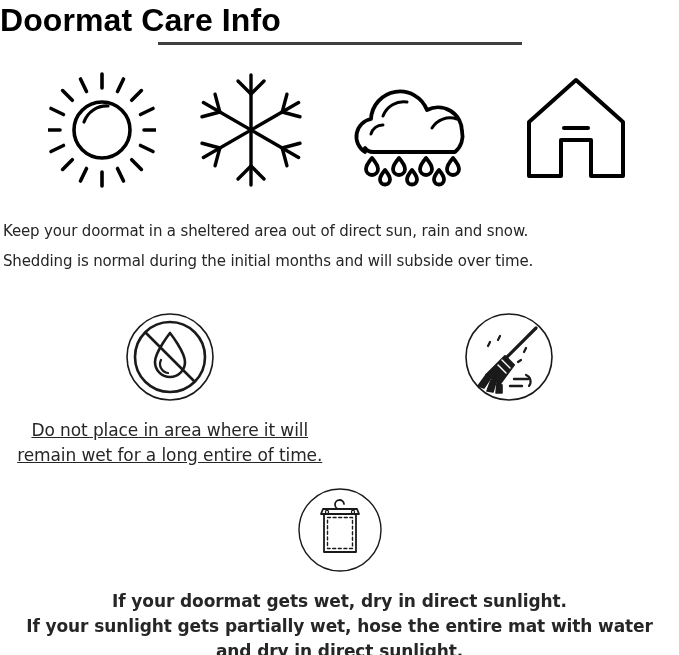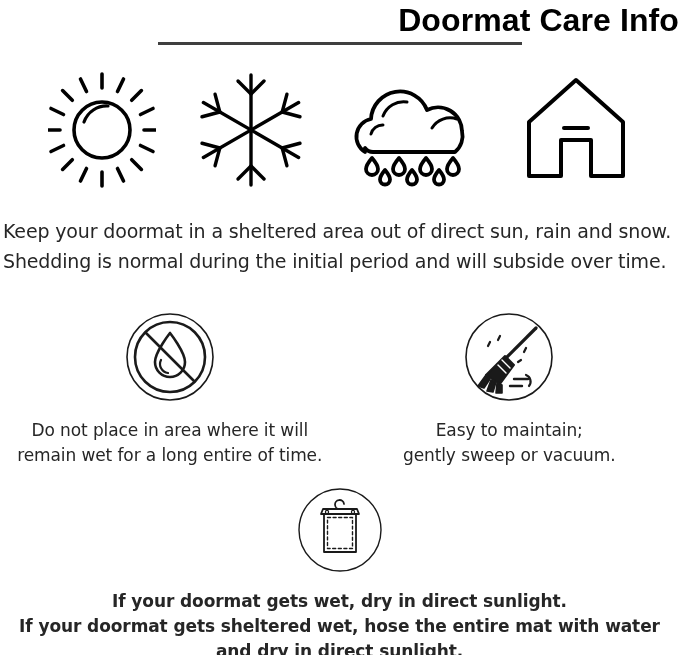--- a/index.html
+++ b/index.html
@@ -20,21 +20,21 @@
     width: 679px;
     height: 655px;
   }
 
   
   .title-block {
     position: absolute;
     top: 0px;
     left: 0;
     width: 679px;
-    text-align: right;
+    text-align: left;
   }
   .title {
     font-family: "Liberation Sans", sans-serif;
     font-weight: bold;
     font-size: 32px;
     letter-spacing: 0.1px;
     color: #000000;
     line-height: 36px;
     padding-top: 2px;
     margin: 0;
@@ -60,21 +60,21 @@
     box-sizing: border-box;
   }
   .weather-icon { display: block; }
 
   
   .intro {
     position: absolute;
     top: 216px;
     left: 3px;
     width: 676px;
-    font-size: 19px;
+    font-size: 15px;
     line-height: 30px;
     color: #262626;
     letter-spacing: -0.15px;
     font-family: "DejaVu Sans", sans-serif;
   }
   .intro .line { white-space: nowrap; display: block; }
 
   
   .mid-row {
     position: absolute;
@@ -92,21 +92,21 @@
   .card-icon { display: block; }
   .card-caption {
     margin-top: 12px;
     text-align: center;
     font-size: 17px;
     line-height: 25px;
     color: #262626;
     letter-spacing: -0.1px;
     font-family: "DejaVu Sans", sans-serif;
   }
-  .card-caption .line { white-space: nowrap; display: block; }
+  .card-caption .line { white-space: nowrap; display: block; text-decoration: underline; }
 
   
   .bottom-block {
     position: absolute;
     top: 487px;
     left: 0;
     width: 679px;
     display: flex;
     flex-direction: column;
     align-items: center;
@@ -235,21 +235,21 @@
       <svg width="110" height="116" viewBox="0 0 110 116" fill="none" stroke="#000" stroke-width="4" stroke-linecap="round" stroke-linejoin="round">
         <path d="M8 104 V50 L55 8 L102 50 V104 H70 V68 H40 V104 Z"></path>
         <line x1="43" y1="56" x2="67" y2="56"></line>
       </svg>
     </span>
 
   </div>
 
   <div class="intro">
     <span class="line">Keep your doormat in a sheltered area out of direct sun, rain and snow.</span>
-    <span class="line">Shedding is normal during the initial period and will subside over time.</span>
+    <span class="line">Shedding is normal during the initial months and will subside over time.</span>
   </div>
 
   <div class="mid-row">
 
     <div class="care-card">
       <span class="card-icon">
         <svg width="90" height="90" viewBox="0 0 90 90" fill="none" stroke="#1a1a1a" stroke-linecap="round" stroke-linejoin="round">
           <circle cx="45" cy="45" r="43" stroke-width="1.6"></circle>
           <circle cx="45" cy="45" r="35" stroke-width="2.6"></circle>
           <path d="M45 21 C45 21 30 40 30 50 a15 15 0 0 0 30 0 C60 40 45 21 45 21 Z" stroke-width="2.6"></path>
@@ -281,24 +281,20 @@
           <line x1="50" y1="67" x2="64" y2="67" stroke-width="2.4"></line>
           <line x1="46" y1="74" x2="58" y2="74" stroke-width="2.4"></line>
           <path d="M62 63 a7 7 0 0 1 3 11" stroke-width="2.2"></path>
 
           <line x1="24" y1="34" x2="26" y2="30" stroke-width="2.2"></line>
           <line x1="34" y1="28" x2="36" y2="24" stroke-width="2.2"></line>
           <line x1="60" y1="40" x2="62" y2="36" stroke-width="2.2"></line>
           <line x1="54" y1="50" x2="57" y2="48" stroke-width="2.2"></line>
         </svg>
       </span>
-      <div class="card-caption">
-        <span class="line">Easy to maintain;</span>
-        <span class="line">gently sweep or vacuum.</span>
-      </div>
     </div>
 
   </div>
 
   <div class="bottom-block">
     <span class="card-icon">
       <svg width="86" height="86" viewBox="0 0 86 86" fill="none" stroke="#1a1a1a" stroke-linecap="round" stroke-linejoin="round">
         <circle cx="43" cy="43" r="41" stroke-width="1.4"></circle>
 
         <path d="M43 22 a4.5 4.5 0 1 1 4 -5" stroke-width="1.8"></path>
@@ -308,18 +304,18 @@
         <rect x="27" y="27" width="32" height="38" stroke-width="1.8"></rect>
 
         <rect x="30.5" y="30.5" width="25" height="31" stroke-width="1.4" stroke-dasharray="3 2.6"></rect>
 
         <circle cx="30" cy="25" r="1.6" stroke-width="1.2"></circle>
         <circle cx="56" cy="25" r="1.6" stroke-width="1.2"></circle>
       </svg>
     </span>
     <div class="bottom-caption">
       <span class="line">If your doormat gets wet, dry in direct sunlight.</span>
-      <span class="line">If your doormat gets sheltered wet, hose the entire mat with water</span>
+      <span class="line">If your sunlight gets partially wet, hose the entire mat with water</span>
       <span class="line">and dry in direct sunlight.</span>
     </div>
   </div>
 
 </div>
 
 </body></html>

